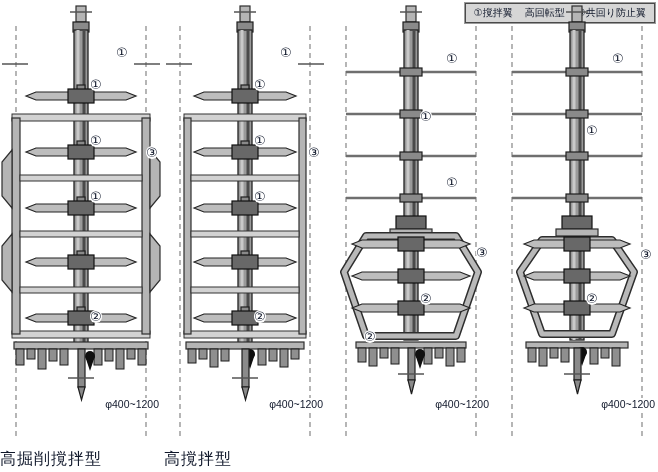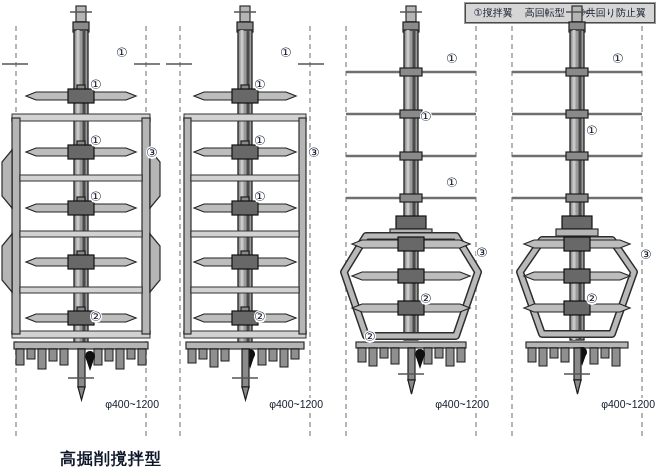--- a/index.html
+++ b/index.html
@@ -6,21 +6,21 @@
   .page{position:relative;width:658px;height:472px;background:#ffffff;overflow:hidden;
         font-family:"Liberation Sans","DejaVu Sans",sans-serif;color:#0f172a;}
   .legend{position:absolute;top:3px;right:3px;background:#d6d6d6;border:1px solid #4a4a4a;
           outline:1px solid #9a9a9a;padding:2px 8px;font-size:10px;display:flex;gap:12px;
           white-space:nowrap;}
   .col{position:absolute;top:0;width:162px;height:472px;}
   .c1{left:0;} .c2{left:164px;} .c3{left:330px;} .c4{left:496px;}
   .ann{position:absolute;font-size:13px;line-height:13px;background:#fff;border-radius:8px;}
   .dia{position:absolute;top:398px;left:0;width:100%;text-align:right;font-size:10.5px;}
   .dia span{background:#fff;padding:0 3px;}
-  .mname{position:absolute;bottom:2px;left:0;width:100%;text-align:right;font-weight:bold;
+  .mname{position:absolute;bottom:2px;left:0;width:100%;text-align:left;font-weight:normal;
          font-size:16px;letter-spacing:1px;}
   
   .dash{stroke:#8f8f8f;stroke-width:1.3;stroke-dasharray:5 4;}
   .thin{stroke:#555;stroke-width:1.5;}
   .thin2{stroke:#6f6f6f;stroke-width:2.5;}
   .shaft{fill:#9a9a9a;stroke:#222;stroke-width:1.3;}
   .m1{fill:#d2d2d2;stroke:#333;stroke-width:1;}
   .m2{fill:#b5b5b5;stroke:#2e2e2e;stroke-width:1.2;}
   .m3{fill:#8a8a8a;stroke:#1e1e1e;stroke-width:1.2;}
   .hub{fill:#686868;stroke:#111;stroke-width:1.2;}
@@ -181,20 +181,21 @@
         <polygon class="m3" points="78,387 85,387 81.5,400"></polygon>
       </g>
     </svg>
     <span class="ann" style="left:116px;top:46px">①</span>
     <span class="ann" style="left:90px;top:78px">①</span>
     <span class="ann" style="left:90px;top:134px">①</span>
     <span class="ann" style="left:144px;top:146px">③</span>
     <span class="ann" style="left:90px;top:190px">①</span>
     <span class="ann" style="left:90px;top:310px">②</span>
     <div class="dia"><span>φ400~1200</span></div>
+    <div class="mname">高撹拌型</div>
   </div>
 
   <div class="col c3">
     <svg width="162" height="444" viewBox="0 0 162 444">
       <g>
         <line class="dash" x1="16" y1="26" x2="16" y2="438"></line>
         <line class="dash" x1="146" y1="26" x2="146" y2="438"></line>
       </g>
       <g>
         <line class="thin2" x1="16" y1="72" x2="146" y2="72"></line>

